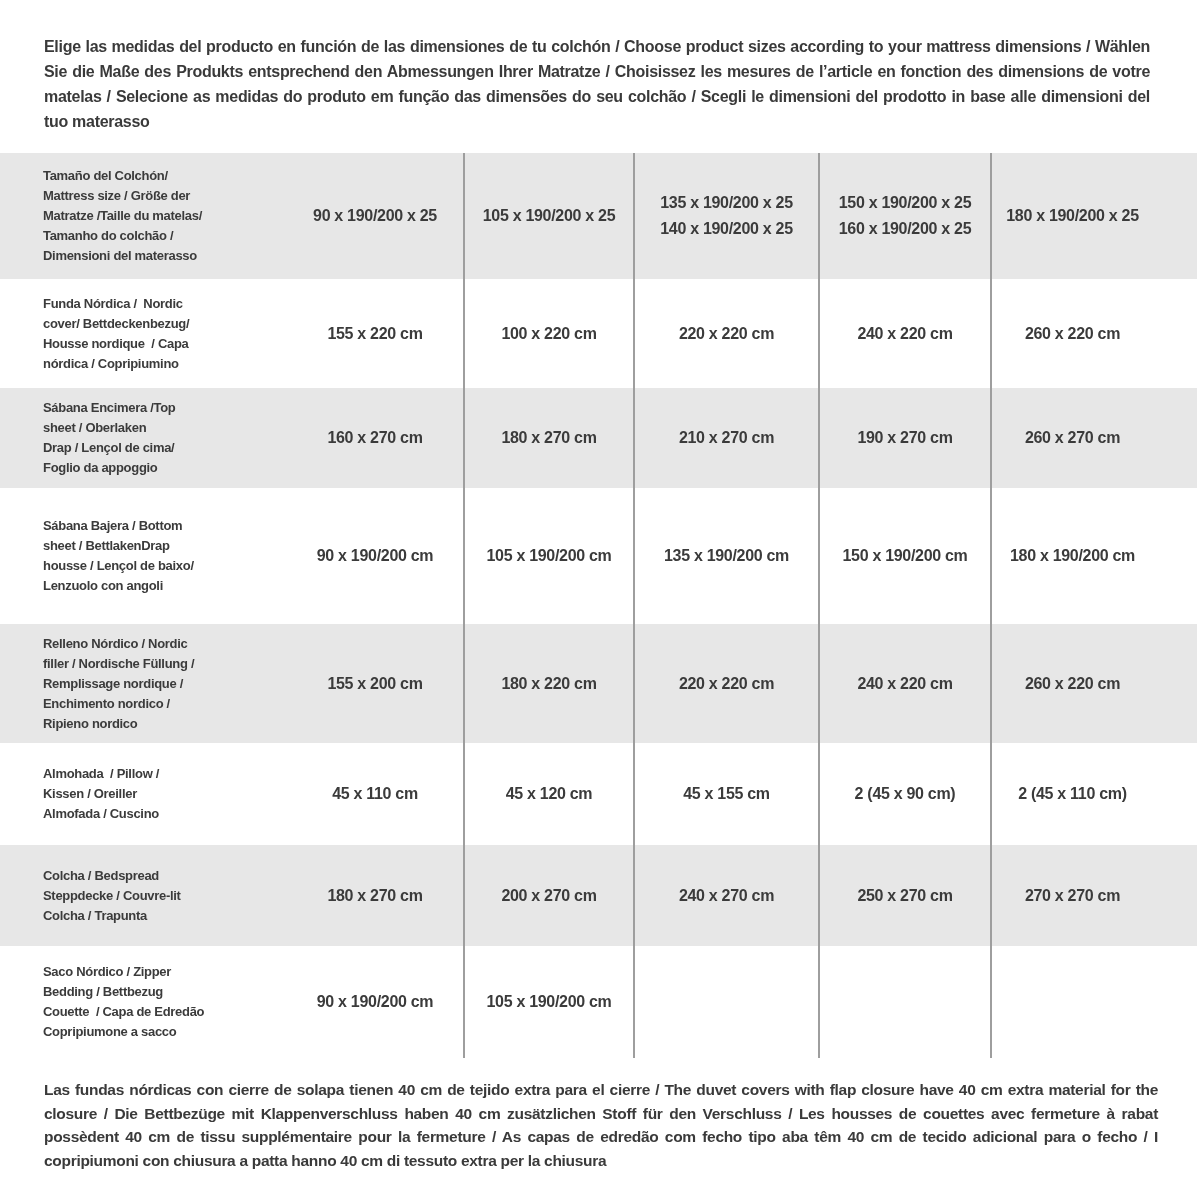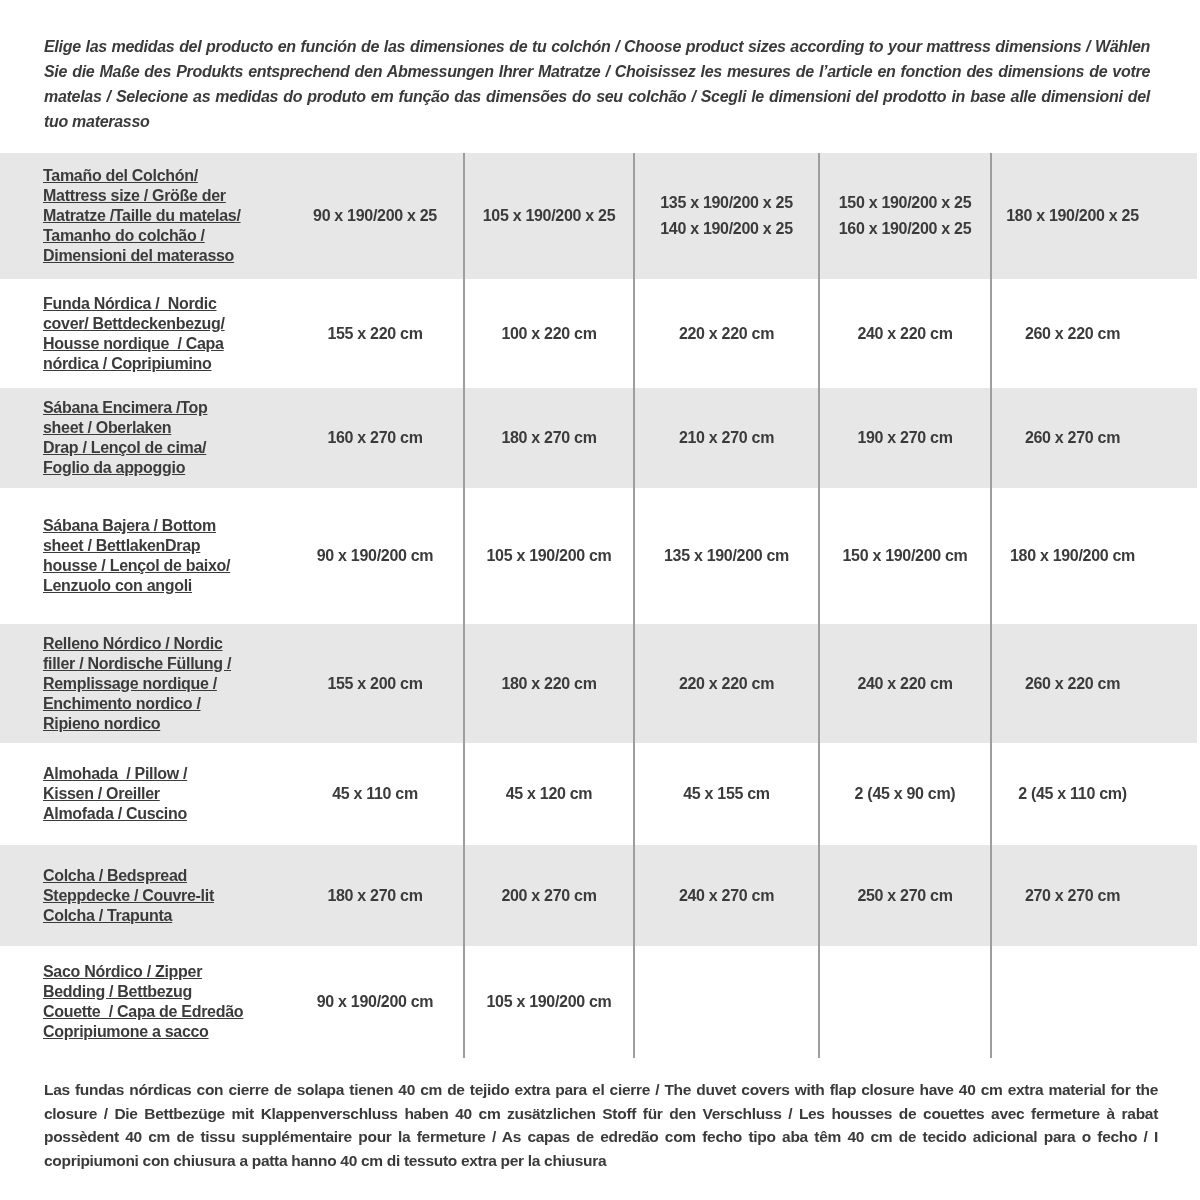--- a/index.html
+++ b/index.html
@@ -16,41 +16,39 @@
     color:var(--txt);
     -webkit-font-smoothing:antialiased;
   }
   .intro{
     padding:34px 50px 0 44px;
     font-size:16px;
     line-height:25px;
     letter-spacing:-0.3px;
     text-align:justify;
     color:#3a3a3a;
-    font-style:italic;
   }
   .size-table{
     margin-top:19px;
     width:1197px;
   }
   .trow{
     display:grid;
     grid-template-columns:287px 176px 170px 185px 172px 207px;
     background:var(--white-row);
   }
   .trow.alt{background:var(--gray-row);}
   .cl{
     display:flex;
     align-items:center;
     padding-left:43px;
-    font-size:16px;
+    font-size:13px;
     line-height:20px;
     letter-spacing:-0.3px;
     white-space:pre;
-    text-decoration:underline;
   }
   .cv{
     display:flex;
     align-items:center;
     justify-content:center;
     text-align:center;
     font-size:16px;
     line-height:26px;
     letter-spacing:-0.3px;
     white-space:pre;

